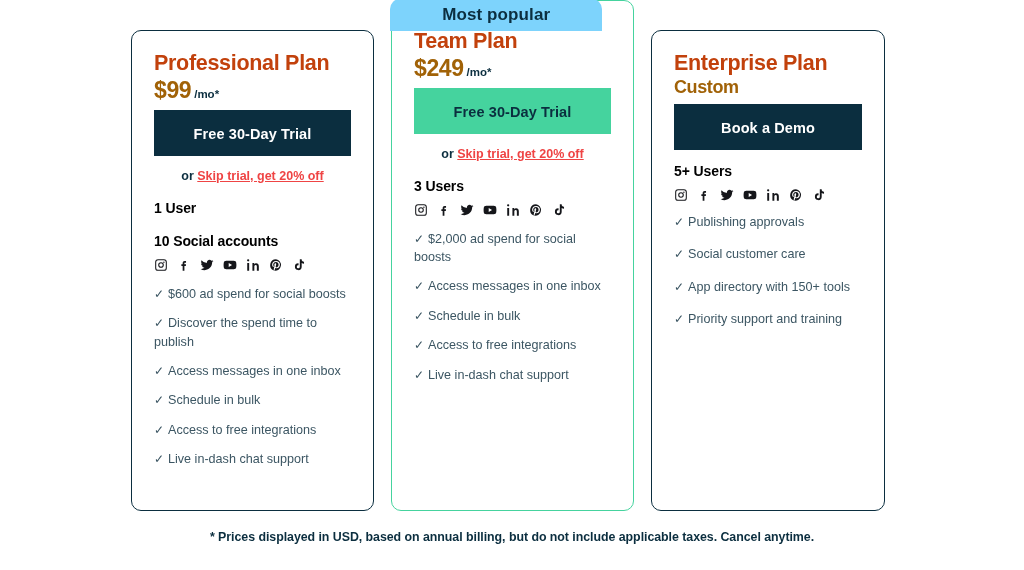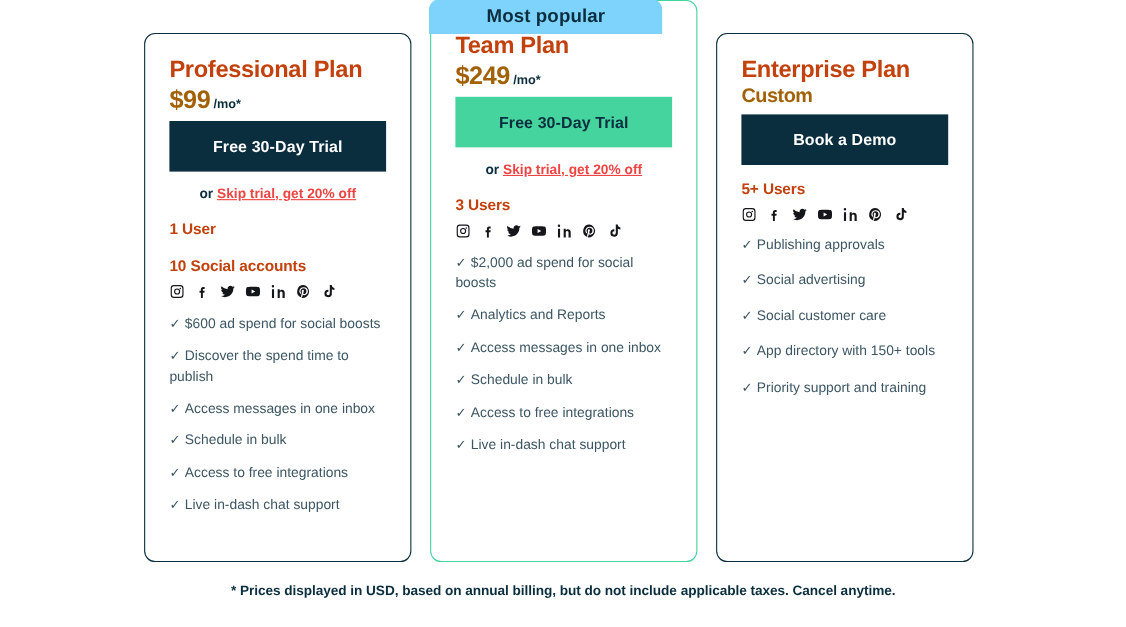--- a/index.html
+++ b/index.html
@@ -152,21 +152,21 @@
   }
   .skip-line .skip-link {
     text-decoration: underline;
     cursor: pointer;
     color: #ef4444;
   }
 
   .spec {
     font-size: 14px;
     font-weight: bold;
-    color: #c2410c;
+    color: #000000;
     margin-top: 17px;
     letter-spacing: -0.1px;
   }
   .spec.tight { margin-top: 13px; }
 
   .social-row {
     display: flex;
     align-items: center;
     gap: 9px;
     margin-top: 8px;
@@ -336,21 +336,20 @@
           </span>
         <span>
             <svg viewBox="0 0 24 24">
               <path d="M16.6 2h-3.2v13.1a2.6 2.6 0 1 1-2.2-2.6V9.2a5.8 5.8 0 1 0 5.4 5.8V8.4a6.9 6.9 0 0 0 4 1.3V6.4a3.8 3.8 0 0 1-4-4.4z"></path>
             </svg>
           </span>
       </div>
 
       <ul class="features">
         <li><span class="chk">✓</span><span>$2,000 ad spend for social boosts</span></li>
-        <li><span class="chk">✓</span><span>Analytics and Reports</span></li>
         <li><span class="chk">✓</span><span>Access messages in one inbox</span></li>
         <li><span class="chk">✓</span><span>Schedule in bulk</span></li>
         <li><span class="chk">✓</span><span>Access to free integrations</span></li>
         <li><span class="chk">✓</span><span>Live in-dash chat support</span></li>
       </ul>
     </div>
   </div>
 
   <div class="card card-ent">
     <div class="card-inner">
@@ -397,21 +396,20 @@
           </span>
         <span>
             <svg viewBox="0 0 24 24">
               <path d="M16.6 2h-3.2v13.1a2.6 2.6 0 1 1-2.2-2.6V9.2a5.8 5.8 0 1 0 5.4 5.8V8.4a6.9 6.9 0 0 0 4 1.3V6.4a3.8 3.8 0 0 1-4-4.4z"></path>
             </svg>
           </span>
       </div>
 
       <ul class="features ent-features">
         <li><span class="chk">✓</span><span>Publishing approvals</span></li>
-        <li><span class="chk">✓</span><span>Social advertising</span></li>
         <li><span class="chk">✓</span><span>Social customer care</span></li>
         <li><span class="chk">✓</span><span>App directory with 150+ tools</span></li>
         <li><span class="chk">✓</span><span>Priority support and training</span></li>
       </ul>
     </div>
   </div>
 
   <div class="footnote">* Prices displayed in USD, based on annual billing, but do not include applicable taxes. Cancel anytime.</div>
 
 </div>

